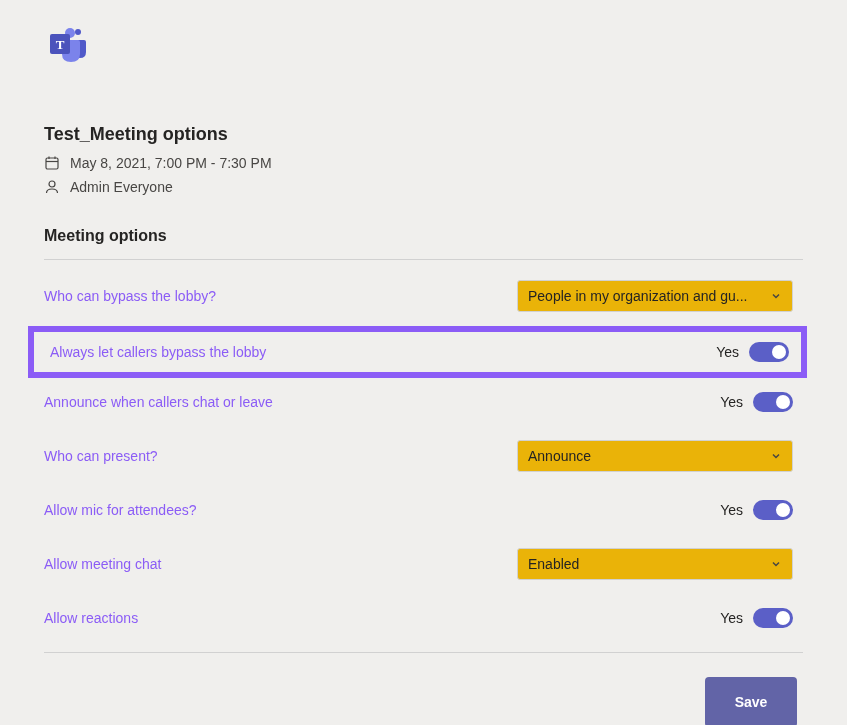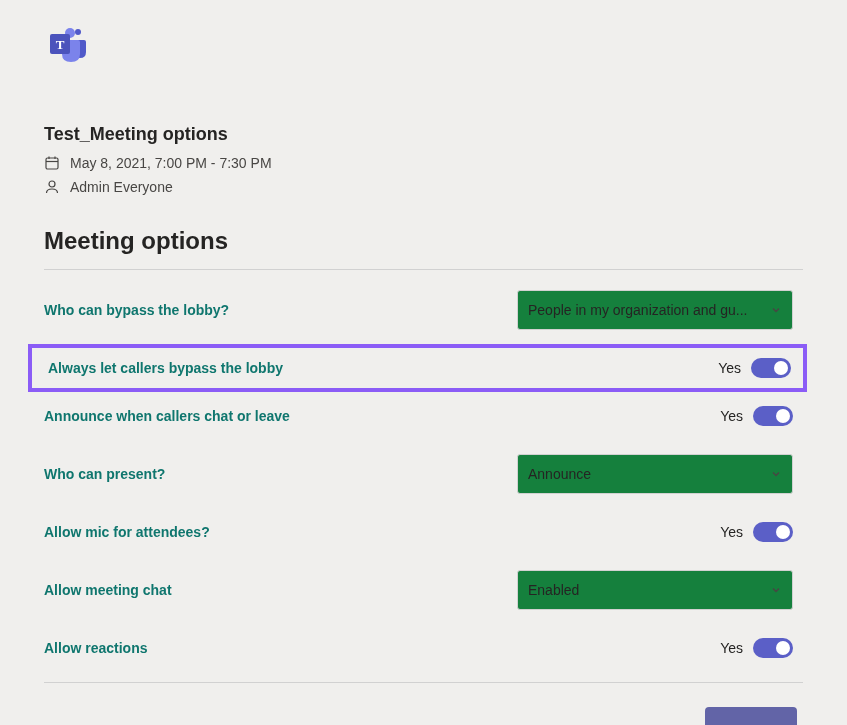--- a/index.html
+++ b/index.html
@@ -34,52 +34,52 @@
       font-size: 14px;
       color: #484644;
       margin-bottom: 8px;
     }
     .meta-icon {
       width: 16px;
       height: 16px;
       color: #484644;
     }
     .section-title {
-      font-size: 24px;
+      font-size: 16px;
       font-weight: 700;
       margin-top: 32px;
       margin-bottom: 14px;
       color: #252423;
     }
     .divider {
       border: none;
       border-top: 1px solid #d1d1d1;
       margin-bottom: 6px;
     }
     .option-row {
       display: flex;
       align-items: center;
       justify-content: space-between;
       padding: 14px 10px 14px 0;
       min-height: 44px;
     }
     .option-label {
       font-size: 14px;
-      font-weight: 700;
-      color: #0f766e;
+      font-weight: 400;
+      color: #8b5cf6;
     }
     .option-control {
       display: flex;
       align-items: center;
       gap: 10px;
     }
     .select-box {
       width: 276px;
-      height: 40px;
-      background: #15803d;
+      height: 32px;
+      background: #eab308;
       border: 1px solid #d1d1d1;
       border-radius: 3px;
       display: flex;
       align-items: center;
       justify-content: space-between;
       padding: 0 10px;
       font-size: 14px;
       color: #252423;
       cursor: pointer;
     }
@@ -109,21 +109,21 @@
       content: "";
       position: absolute;
       width: 14px;
       height: 14px;
       background: #fff;
       border-radius: 50%;
       top: 3px;
       right: 3px;
     }
     .highlighted-row {
-      border: 4px solid #8b5cf6;
+      border: 6px solid #8b5cf6;
       margin-left: -16px;
       margin-right: -4px;
       padding: 10px 12px 10px 16px;
     }
     .footer {
       display: flex;
       justify-content: flex-end;
       margin-top: 6px;
     }
     .footer-divider {

